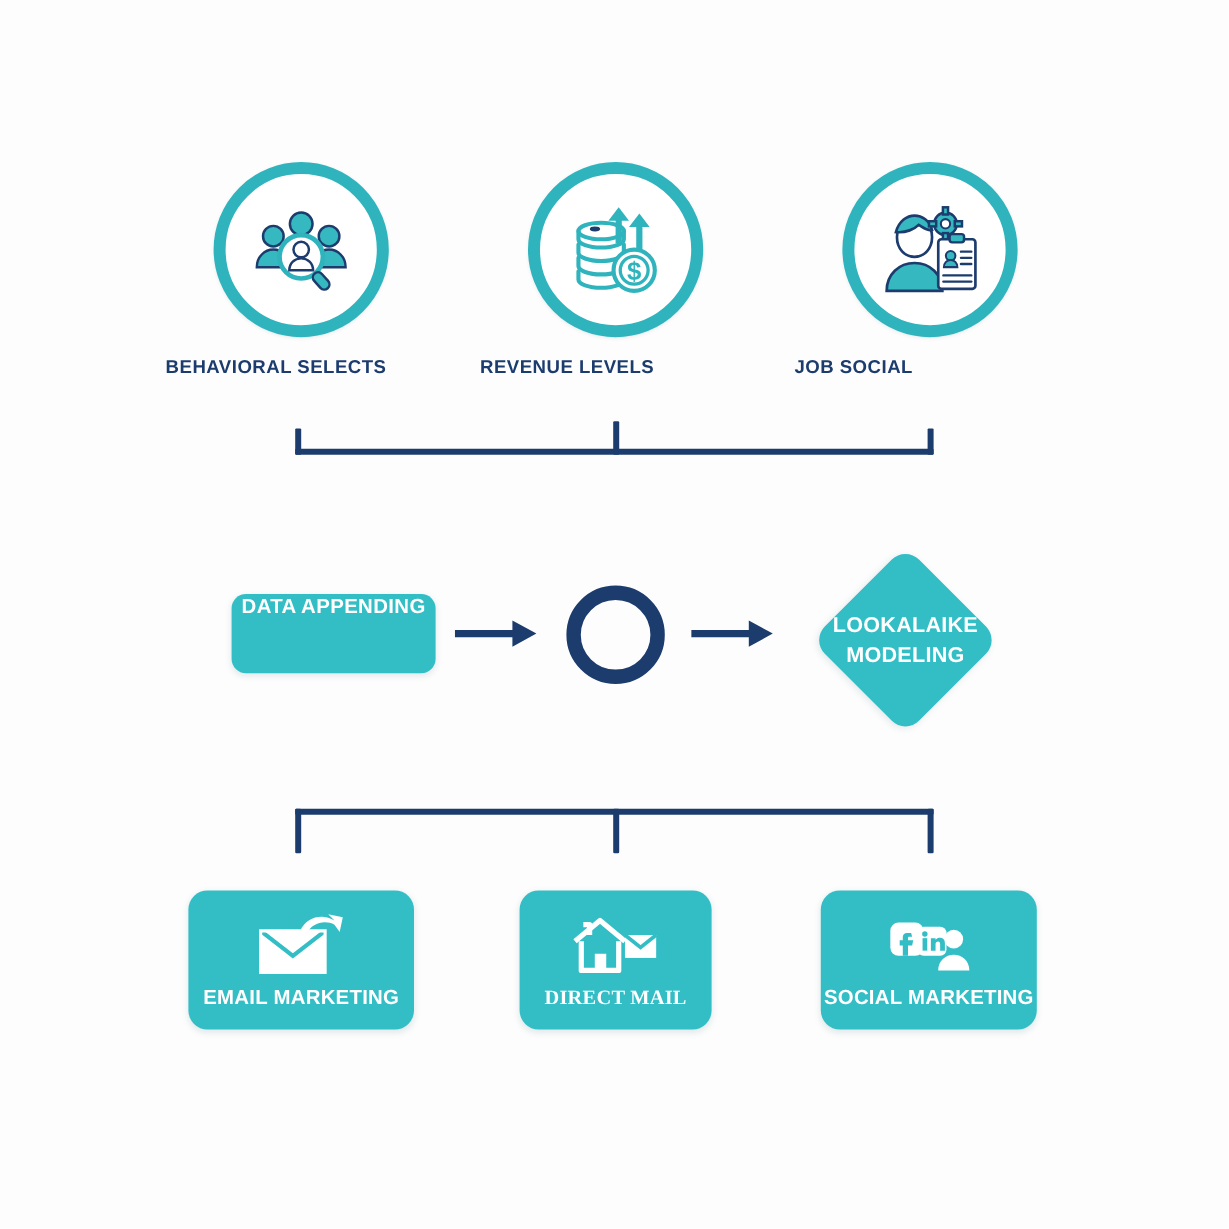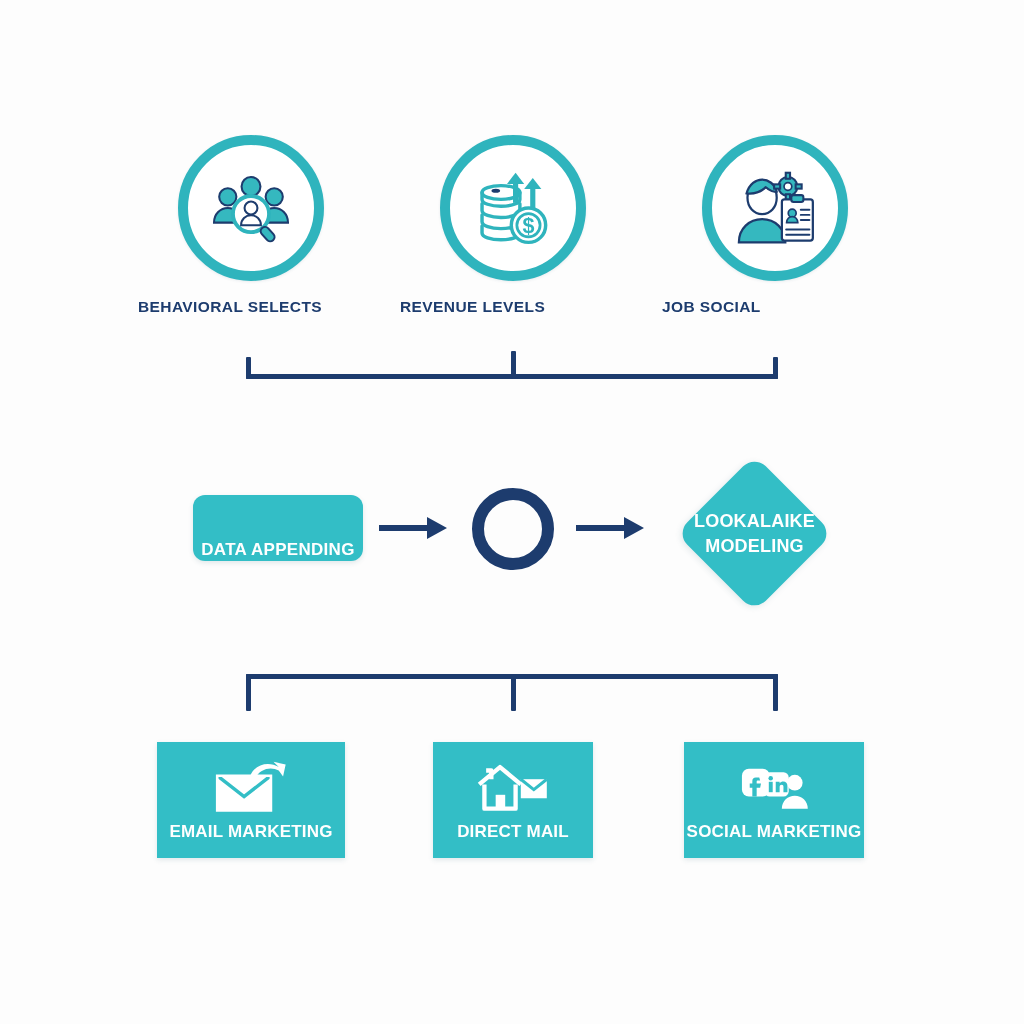--- a/index.html
+++ b/index.html
@@ -65,21 +65,21 @@
     background: #1d3c6e;
     border-radius: 1px;
   }
 
   
   .proc-box {
     position: absolute;
     background: #33bec6;
     border-radius: 12px;
     display: flex;
-    align-items: flex-end;
+    align-items: flex-start;
     justify-content: center;
     color: #ffffff;
     font-size: 17px;
     font-weight: bold;
     line-height: 1.3;
     text-align: center;
     letter-spacing: 0.3px;
     box-shadow: 0 2px 5px rgba(40,90,110,0.13);
   }
   .ring-node {
@@ -115,21 +115,21 @@
     font-weight: bold;
     line-height: 1.35;
     text-align: center;
     letter-spacing: 0.2px;
   }
 
   
   .tile {
     position: absolute;
     background: #33bec6;
-    border-radius: 0;
+    border-radius: 16px;
     box-shadow: 0 2px 5px rgba(40,90,110,0.13);
     display: flex;
     flex-direction: column;
     align-items: center;
     justify-content: flex-start;
   }
   .tile-icon {
     margin-top: 17px;
     width: 78px;
     height: 56px;
@@ -283,21 +283,21 @@
       <svg viewBox="0 0 90 62" width="78" height="56">
         <path d="M6 18h62v40H6z" fill="#ffffff"></path>
         <path d="M6 18l31 24 31-24" fill="none" stroke="#33bec6" stroke-width="4"></path>
         <path d="M6 18h62v40H6z" fill="none" stroke="#ffffff" stroke-width="3"></path>
         <path d="M44 18c6-14 22-17 33-10l-6-6 14 3-3 14-5-7c-9-5-22-2-27 9z" fill="#ffffff"></path>
       </svg>
     </div>
     <div class="tile-label">EMAIL MARKETING</div>
   </div>
 
-  <div class="tile" style="left:433px; top:742px; width:160px; height:116px;">
+  <div class="tile" style="left:433px; top:742px; width:160px; height:116px;font-family:Liberation Serif, serif;">
     <div class="tile-icon">
       <svg viewBox="0 0 90 62" width="78" height="56">
         <g fill="none" stroke="#ffffff" stroke-width="5" stroke-linejoin="round">
           <path d="M6 28L30 8l24 20"></path>
           <path d="M12 28v28h36V28"></path>
           <path d="M14 12h6v10"></path>
         </g>
         <rect x="25" y="40" width="11" height="16" fill="#ffffff"></rect>
         <g>
           <rect x="54" y="22" width="30" height="22" fill="#ffffff"></rect>

